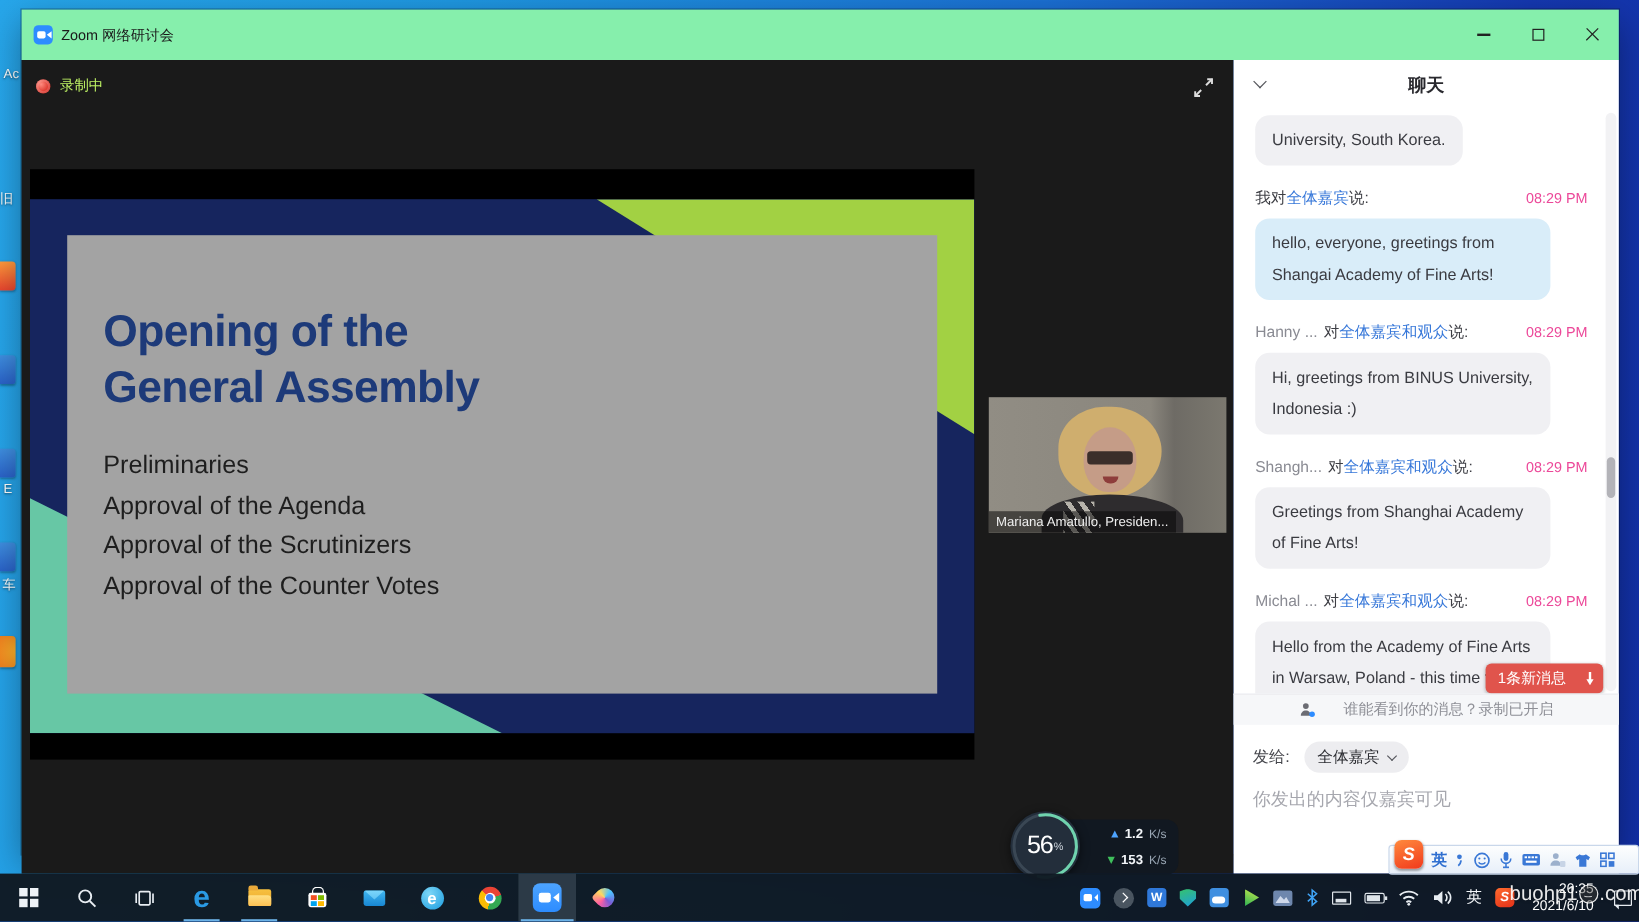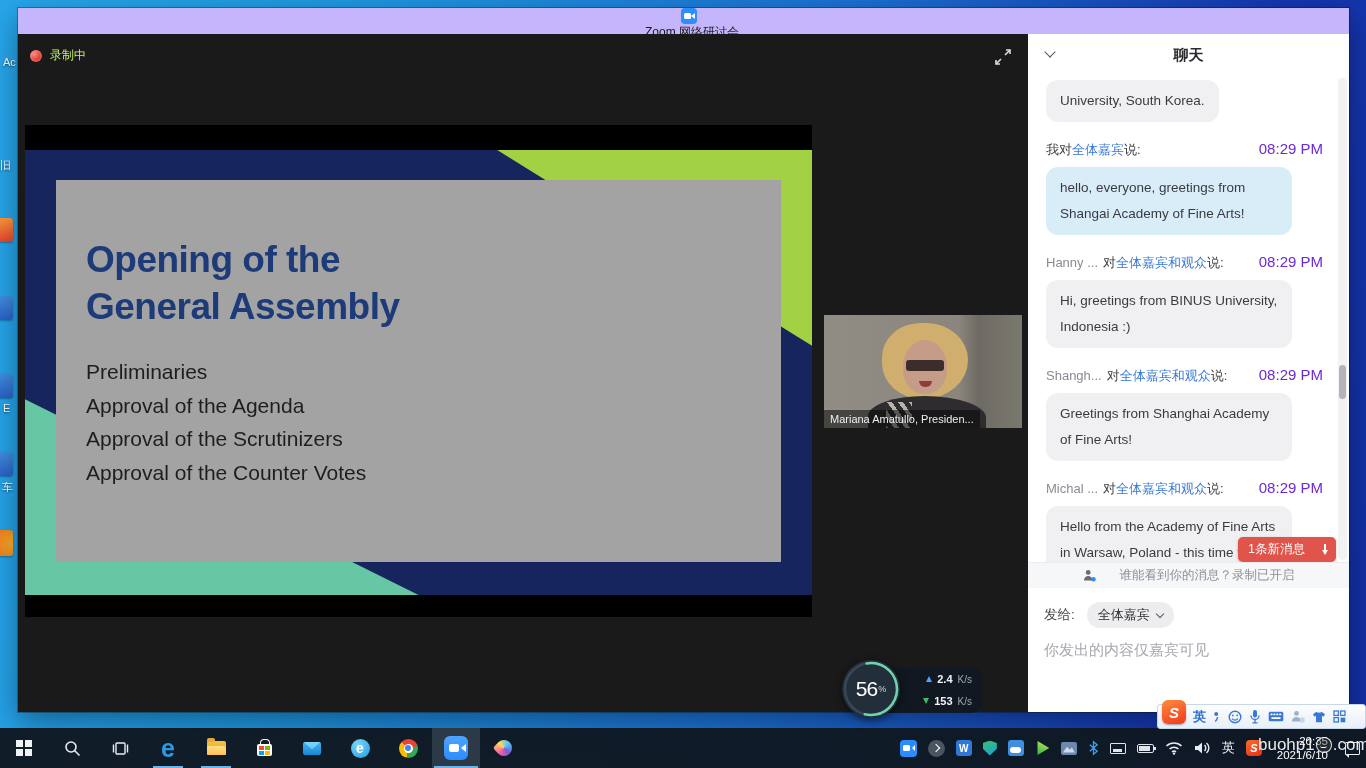--- a/index.html
+++ b/index.html
@@ -8,21 +8,21 @@
 
   
   .desktop { position:absolute; inset:0;
     background:linear-gradient(100deg,#27a6ea 0%,#1f97e0 25%,#1b6fd2 58%,#1538b0 85%,#122fa6 100%); }
   .frag-label { position:absolute; color:#fff; font-size:11px; text-shadow:0 1px 2px rgba(0,0,0,.55); }
   .frag-icon { position:absolute; left:0; width:13px; height:24px; border-radius:0 3px 3px 0; box-shadow:0 1px 2px rgba(0,0,0,.3); }
 
   
   .window { position:absolute; left:18px; top:8px; width:1331px; height:704px;
     box-shadow:0 0 0 1px rgba(0,0,0,.28), 0 10px 28px rgba(0,0,0,.38); }
-  .titlebar { height:26px; background:#c4b5fd; display:flex; align-items:center; padding-left:10px;flex-direction:column; }
+  .titlebar { height:42px; background:#86efac; display:flex; align-items:center; padding-left:10px; }
   .zoom-app-icon { width:16px; height:16px; border-radius:4px; background:#2d8cff; position:relative; flex:0 0 auto; }
   .zoom-app-icon::before { content:""; position:absolute; left:3px; top:5px; width:7px; height:6px; background:#fff; border-radius:1.5px; }
   .zoom-app-icon::after { content:""; position:absolute; right:1.5px; top:5px; border-top:3px solid transparent; border-bottom:3px solid transparent; border-right:4px solid #fff; }
   .win-title { font-size:12px; color:#1a1a1a; margin-left:7px; }
   .win-controls { margin-left:auto; display:flex; height:100%; }
   .win-btn { width:45px; display:flex; align-items:center; justify-content:center; cursor:default; }
   .glyph-min { width:11px; height:1.5px; background:#222; }
   .glyph-max { width:10px; height:10px; border:1.2px solid #222; }
   .glyph-close { position:relative; width:12px; height:12px; }
   .glyph-close::before,.glyph-close::after { content:""; position:absolute; left:-1px; top:5px; width:14px; height:1.4px; background:#222; }
@@ -78,21 +78,21 @@
   
   .chat-header { height:42px; display:flex; align-items:center; justify-content:center; position:relative; }
   .chat-title { font-size:15px; font-weight:bold; color:#29292e; }
   .chev { width:8px; height:8px; border-right:1.6px solid #55565c; border-bottom:1.6px solid #55565c; transform:rotate(45deg); }
   .chat-collapse { position:absolute; left:18px; top:14px; }
   .messages { position:absolute; top:42px; left:0; right:0; height:486px; overflow:hidden; padding:4px 26px 0 18px; }
   .meta { display:flex; align-items:baseline; font-size:13px; color:#3d3e44; margin:18px 0 8px; }
   .name-light { color:#8a8b93; margin-right:5px; }
   .name-dark { color:#3d3e44; }
   .to-link { color:#3677d9; }
-  .time { margin-left:auto; color:#6d28d9; font-size:15px; }
+  .time { margin-left:auto; color:#ec4899; font-size:12px; }
   .bubble-row { line-height:0; }
   .bubble { display:inline-block; max-width:246px; background:#f0f0f3; border-radius:12px; padding:8px 14px;
     font-size:13.5px; line-height:26px; color:#3a3b41; }
   .bubble.blue { background:#d9edf9; }
   .new-msg-btn { position:absolute; right:13px; top:503px; background:#e0544c; color:#fff; font-size:12.5px;
     padding:4px 10px; border-radius:5px; display:flex; align-items:center; gap:19px; box-shadow:0 1px 3px rgba(0,0,0,.25); }
   .dn-arrow { position:relative; width:2px; height:7px; background:#fff; margin-bottom:4px; }
   .dn-arrow::after { content:""; position:absolute; left:-2.5px; top:6px; border-left:3.5px solid transparent; border-right:3.5px solid transparent; border-top:5px solid #fff; }
   .scrollbar-track { position:absolute; right:2px; top:44px; width:9px; height:482px; background:#f2f2f4; border-radius:5px; }
   .scrollbar-thumb { position:absolute; left:1px; top:287px; width:7px; height:34px; background:#b3b3b8; border-radius:4px; }
@@ -250,21 +250,21 @@
         <i class="face"></i>
         <i class="glasses"></i>
         <i class="mouth"></i>
         <i class="shoulders"></i>
         <span class="name-tag">Mariana Amatullo, Presiden...</span>
       </div>
 
       <div class="net-pill">
         <div class="net-row">
           <i class="arr-up"></i>
-          <span>2.4</span>
+          <span>1.2</span>
             <span class="net-unit">K/s</span>
         </div>
         <div class="net-row">
           <i class="arr-down"></i>
           <span>153</span>
             <span class="net-unit">K/s</span>
         </div>
       </div>
       <div class="net-circle">
         <svg class="net-ring" width="58" height="58" viewBox="0 0 58 58">

